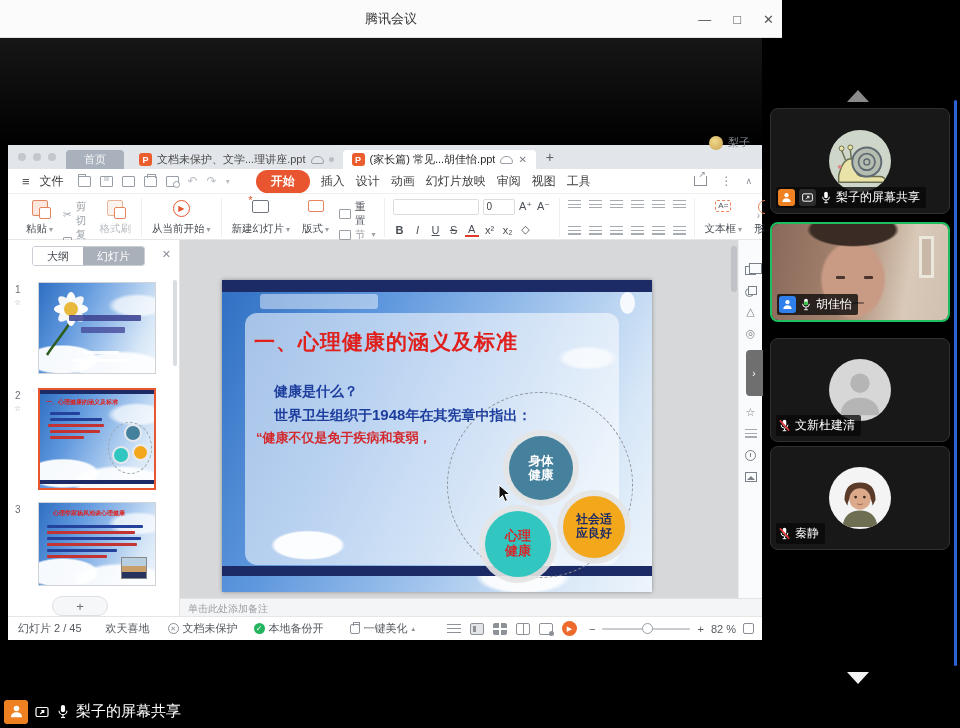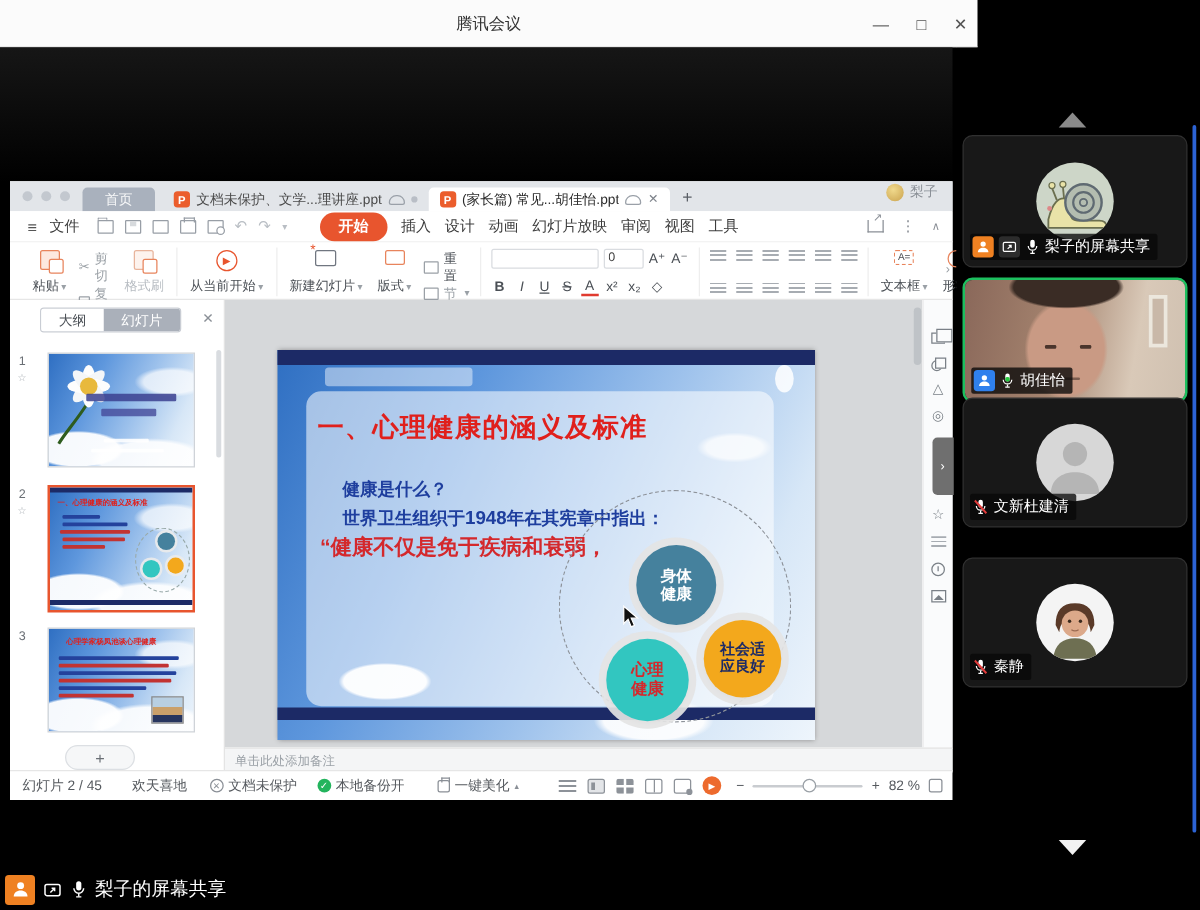--- a/index.html
+++ b/index.html
@@ -24,21 +24,21 @@
   .traffic { display:flex; gap:7px; margin:0 10px 8px 10px; }
   .traffic i { width:8px; height:8px; border-radius:50%; background:#c3c8cf; }
   .home-tab { height:19px; background:#a9b1bd; color:#f6f7f8; border-radius:4px 4px 0 0; padding:0 18px; display:flex; align-items:center; font-size:11px; margin-right:6px; }
   .doc-tab { height:19px; display:flex; align-items:center; gap:5px; padding:0 9px; font-size:11px; color:#4a4a4a; max-width:215px; }
   .doc-tab.active { background:#fff; border-radius:4px 4px 0 0; color:#2b2b2b; }
   .p-badge { width:13px; height:13px; border-radius:3px; background:#eb5d2c; color:#fff; font-size:9px; font-weight:bold; display:flex; align-items:center; justify-content:center; flex:none; }
   .cloud { width:13px; height:8px; border:1px solid #9aa0a8; border-radius:6px 6px 2px 2px; position:relative; flex:none; }
   .dot-mod { width:5px; height:5px; border-radius:50%; background:#b9bec6; }
   .tab-x { color:#7e838b; font-size:10px; }
   .newtab { margin:0 0 4px 10px; color:#5a5f66; font-size:14px; }
-  .tab-user { margin-left:auto; margin-bottom:8px; margin-right:12px; display:flex; align-items:center; gap:5px; color:#8a8f96; font-size:11px; }
+  .tab-user { margin-left:auto; margin-bottom:19px; margin-right:12px; display:flex; align-items:center; gap:5px; color:#8a8f96; font-size:11px; }
   .tab-user .ava { width:14px; height:14px; border-radius:50%; background:radial-gradient(circle at 40% 35%, #f0d98c, #caa24e); }
 
   
   .wps-menubar { position:absolute; left:0; top:24px; width:754px; height:25px; background:#fff; display:flex; align-items:center; padding-left:14px; border-bottom:1px solid #f0f0f0; font-size:12px; color:#3d3d3d; }
   .wps-menubar .hamb { font-size:13px; color:#555; margin-right:10px; }
   .wps-menubar .file { margin-right:14px; }
   .mb-icons { display:flex; align-items:center; gap:9px; margin-right:26px; color:#9aa0a6; }
   .mbicon { width:13px; height:11px; border:1px solid #989ea6; border-radius:1px; position:relative; }
   .mbicon.folder::before { content:""; position:absolute; left:-1px; top:-3px; width:6px; height:2px; border:1px solid #989ea6; border-bottom:none; border-radius:1px 1px 0 0; }
   .mbicon.save::before { content:""; position:absolute; left:3px; top:0; width:5px; height:4px; background:#d7dadd; }
@@ -105,21 +105,21 @@
   
   .slide-area { position:absolute; left:172px; top:95px; width:558px; height:358px; background:#d6d8da; }
   .canvas { position:absolute; left:42px; top:40px; width:430px; height:312px; box-shadow:0 0 4px rgba(0,0,0,.35); }
   .canvas .navy-top { position:absolute; left:0; top:0; width:100%; height:12px; background:#1c2a66; }
   .canvas .navy-bot { position:absolute; left:0; top:286px; width:100%; height:10px; background:#1c2a66; }
   .cap-ghost { position:absolute; left:38px; top:14px; width:118px; height:15px; background:rgba(255,255,255,.45); border-radius:3px; }
   .circ-ghost { position:absolute; left:398px; top:12px; width:15px; height:22px; background:rgba(255,255,255,.85); border-radius:50%; }
   .white-panel { position:absolute; left:23px; top:33px; width:374px; height:252px; background:rgba(255,255,255,.55); border-radius:12px; }
   .s-title { position:absolute; left:32px; top:48px; font-size:21px; font-weight:bold; color:#e0201c; letter-spacing:1px; white-space:nowrap; }
   .s-blue { position:absolute; left:52px; top:100px; font-size:14px; font-weight:bold; color:#1e3e9e; line-height:23px; white-space:nowrap; }
-  .s-red { position:absolute; left:34px; top:146px; font-size:17px; font-weight:bold; color:#d4282c; line-height:23px; white-space:nowrap; }
+  .s-red { position:absolute; left:34px; top:146px; font-size:13px; font-weight:bold; color:#d4282c; line-height:23px; white-space:nowrap; }
   .dash-ring { position:absolute; left:225px; top:112px; width:186px; height:186px; border:1.5px dashed #8d9299; border-radius:50%; }
   .vcircle { position:absolute; border-radius:50%; display:flex; flex-direction:column; align-items:center; justify-content:center; font-weight:bold; box-shadow:0 0 0 6px rgba(228,228,228,.92), 0 2px 3px rgba(0,0,0,.25); line-height:1.15; }
   .vscroll { position:absolute; right:1px; top:6px; width:6px; height:46px; background:#bfc3c7; border-radius:3px; }
 
   
   .rail { position:absolute; left:730px; top:95px; width:24px; height:358px; background:#fafbfc; border-left:1px solid #ececec; display:flex; flex-direction:column; align-items:center; padding-top:26px; gap:11px; color:#7a8087; }
   .rail .ric { font-size:11px; line-height:1; }
   .sq2 { width:11px; height:9px; border:1px solid #7a8087; position:relative; }
   .sq2::before { content:""; position:absolute; left:3px; top:-4px; width:11px; height:9px; border:1px solid #7a8087; background:#fafbfc; }
   .shp2 { width:12px; height:9px; position:relative; }
@@ -575,21 +575,21 @@
           <rect x="4.2" y="0.8" width="3.6" height="6.4" rx="1.8" fill="#fff"></rect>
           <rect x="4.2" y="3.6" width="3.6" height="3.6" rx="1.4" fill="#27c93f"></rect>
           <path d="M2.6 5.8a3.4 3.4 0 0 0 6.8 0" fill="none" stroke="#fff"></path>
           <line x1="6" y1="9.6" x2="6" y2="11.4" stroke="#fff"></line>
             <line x1="4.2" y1="11.7" x2="7.8" y2="11.7" stroke="#fff"></line>
         </svg>
         <span>胡佳怡</span>
       </div>
     </div>
 
-    <div class="tile" style="top:280px; height:104px;">
+    <div class="tile" style="top:300px; height:104px;">
       <div class="avwrap">
           <div class="av-circle" style="background:#d7d7d7;">
         <svg viewBox="0 0 64 64" width="62" height="62">
           <circle cx="32" cy="25" r="10" fill="#b5b5b5"></circle>
           <path d="M12 58c0-12 9-18 20-18s20 6 20 18z" fill="#b5b5b5"></path>
         </svg>
       </div>
         </div>
       <div class="name-tag">
         <svg viewBox="0 0 12 13" width="13" height="13">

